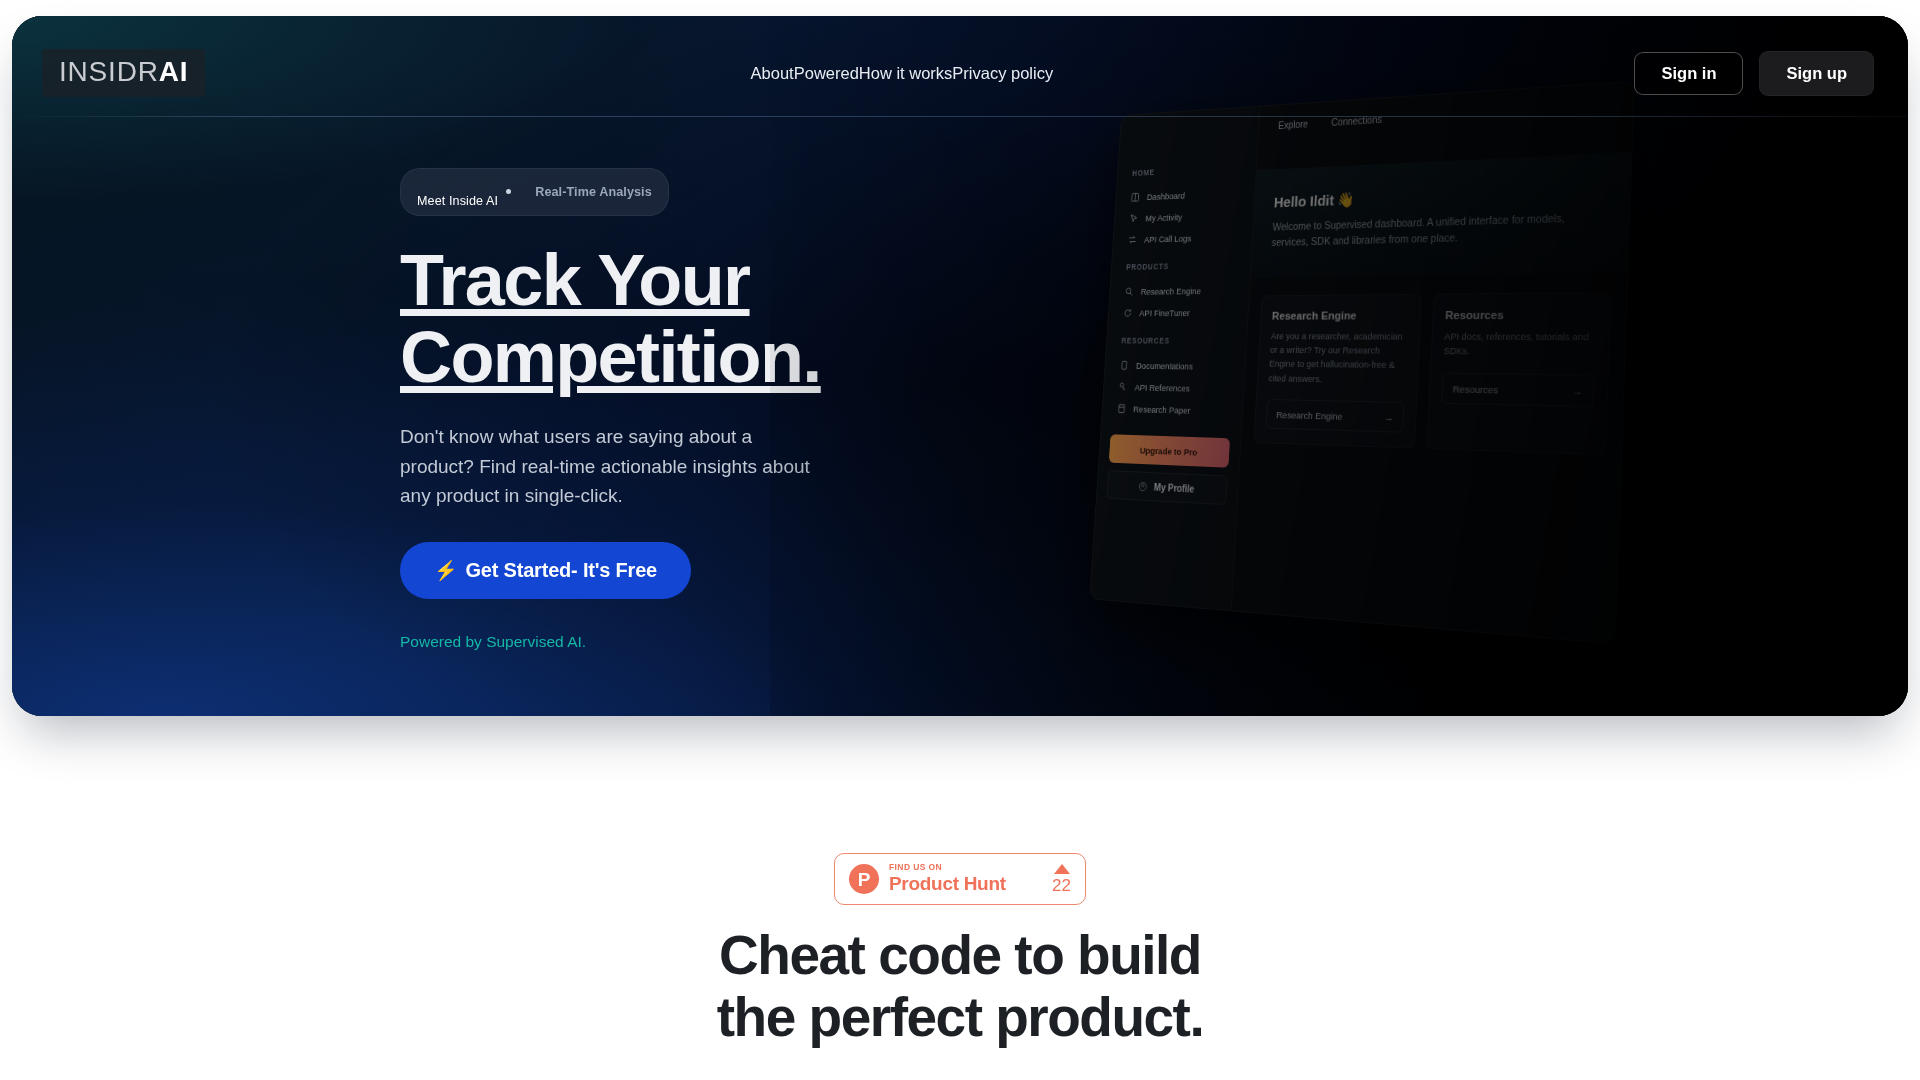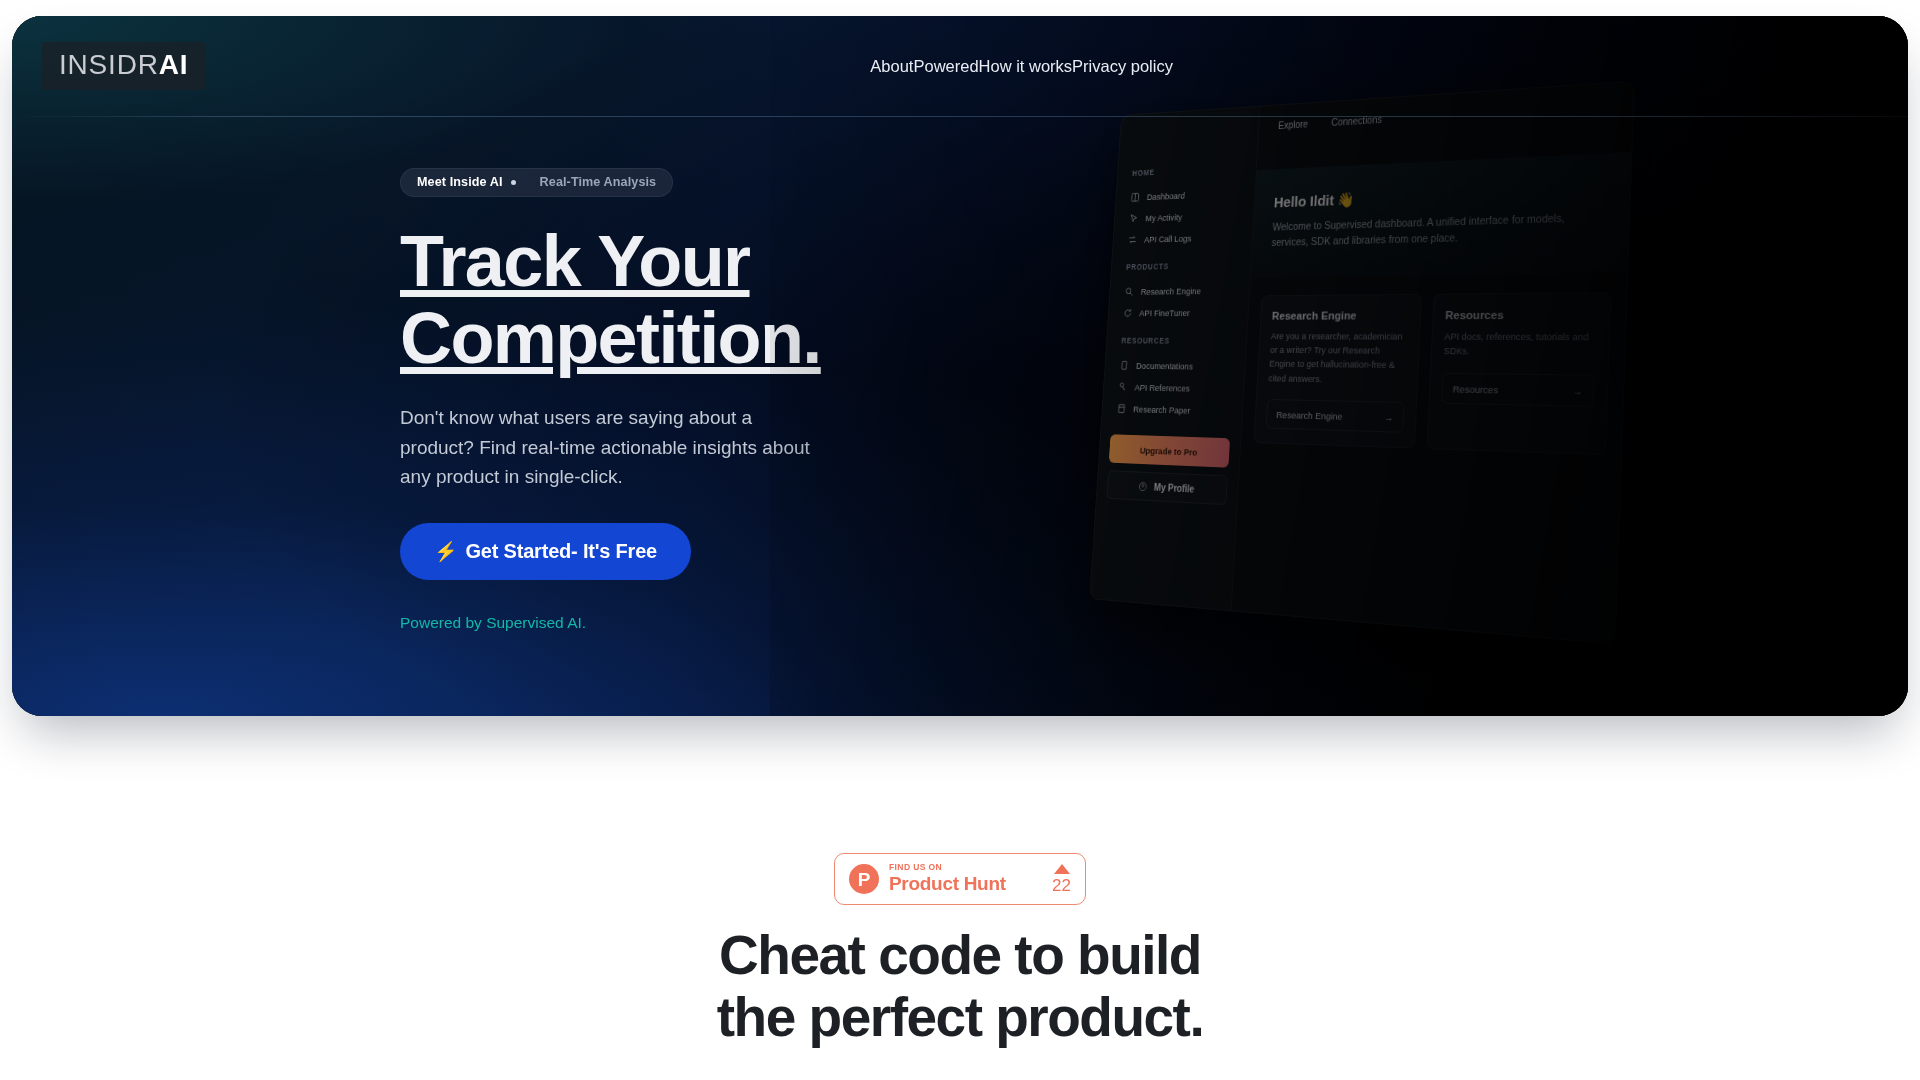--- a/index.html
+++ b/index.html
@@ -29,21 +29,21 @@
       radial-gradient(120% 110% at 52% 10%, rgba(9,26,82,0.95) 0%, rgba(5,14,44,0.6) 38%, rgba(1,3,8,0) 68%),
       linear-gradient(100deg, #061523 0%, #061a30 18%, #071f4a 38%, #040c1e 62%, #010205 80%, #000000 100%);
   }
   .hero-vignette {
     position: absolute; inset: 0;
     background: radial-gradient(100% 100% at 85% 55%, rgba(0,0,0,0.85) 0%, rgba(0,0,0,0.45) 40%, rgba(0,0,0,0) 75%);
   }
 
   
   .nav {
-    position: absolute; left: 0; top: 0; width: 100%; height: 100px;
+    position: absolute; left: 0; top: 7px; width: 100%; height: 100px;
     display: flex; align-items: center;
     padding: 0 34px 0 18px;
     z-index: 30;
   }
   .nav-divider {
     position: absolute; left: 0; top: 100px; width: 100%; height: 1px;
     background: linear-gradient(90deg, rgba(140,180,220,0.0) 0%, rgba(130,170,215,0.30) 12%, rgba(120,160,210,0.30) 80%, rgba(120,160,210,0.05) 100%);
     z-index: 30;
   }
   .logo-box {
@@ -94,21 +94,21 @@
     width: 640px; z-index: 20;
   }
   .badge-pill {
     display: inline-flex; align-items: center; gap: 8px;
     background: rgba(36,46,66,0.70);
     border: 1px solid rgba(120,150,200,0.12);
     border-radius: 20px;
     padding: 6px 16px 7px 16px;
     margin-bottom: 26px;
   }
-  .badge-strong { color: #ffffff; font-size: 12.6px; font-weight: 700; letter-spacing: 0.1px; }
+  .badge-strong { color: #ffffff; font-size: 12.6px; font-weight: 400; letter-spacing: 0.1px; margin-top: 19px; }
   .badge-dot { width: 5px; height: 5px; border-radius: 50%; background: #cbd4e2; display: inline-block; }
   .badge-sub { color: #9aa6bb; font-size: 12.6px; font-weight: 700; letter-spacing: 0.1px; padding-left: 16px; }
 
   .hero-title {
     color: #eef0f3;
     font-size: 72px;
     line-height: 1.07;
     font-weight: 700;
     letter-spacing: -1.6px;
     margin-bottom: 26px;
@@ -409,20 +409,24 @@
 
   <div class="nav">
     <div class="logo-box">
       <span class="logo-text"><span>INSIDR</span><b>AI</b></span>
     </div>
     <div class="nav-links">
       <a class="nav-link">About</a>
       <a class="nav-link">Powered</a>
       <a class="nav-link">How it works</a>
       <a class="nav-link">Privacy policy</a>
+    </div>
+    <div class="nav-actions">
+      <button class="btn-signin">Sign in</button>
+      <button class="btn-signup">Sign up</button>
     </div>
   </div>
   <div class="nav-divider"></div>
 
   <div class="hero-left">
     <div class="badge-pill">
       <span class="badge-strong">Meet Inside AI</span>
       <span class="badge-dot"></span>
       <span class="badge-sub">Real-Time Analysis</span>
     </div>

